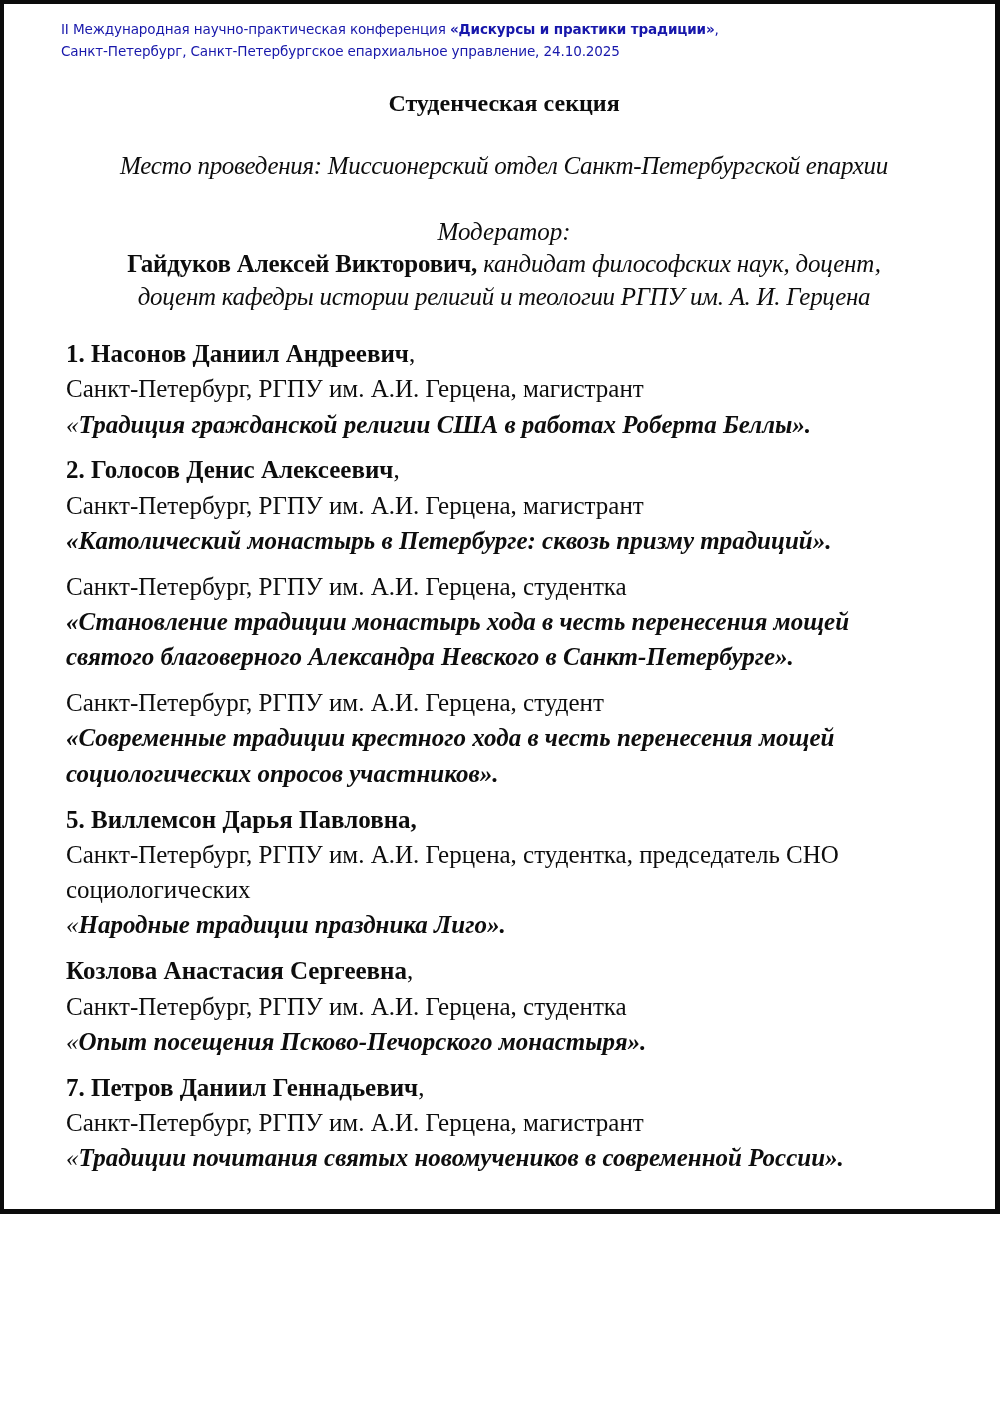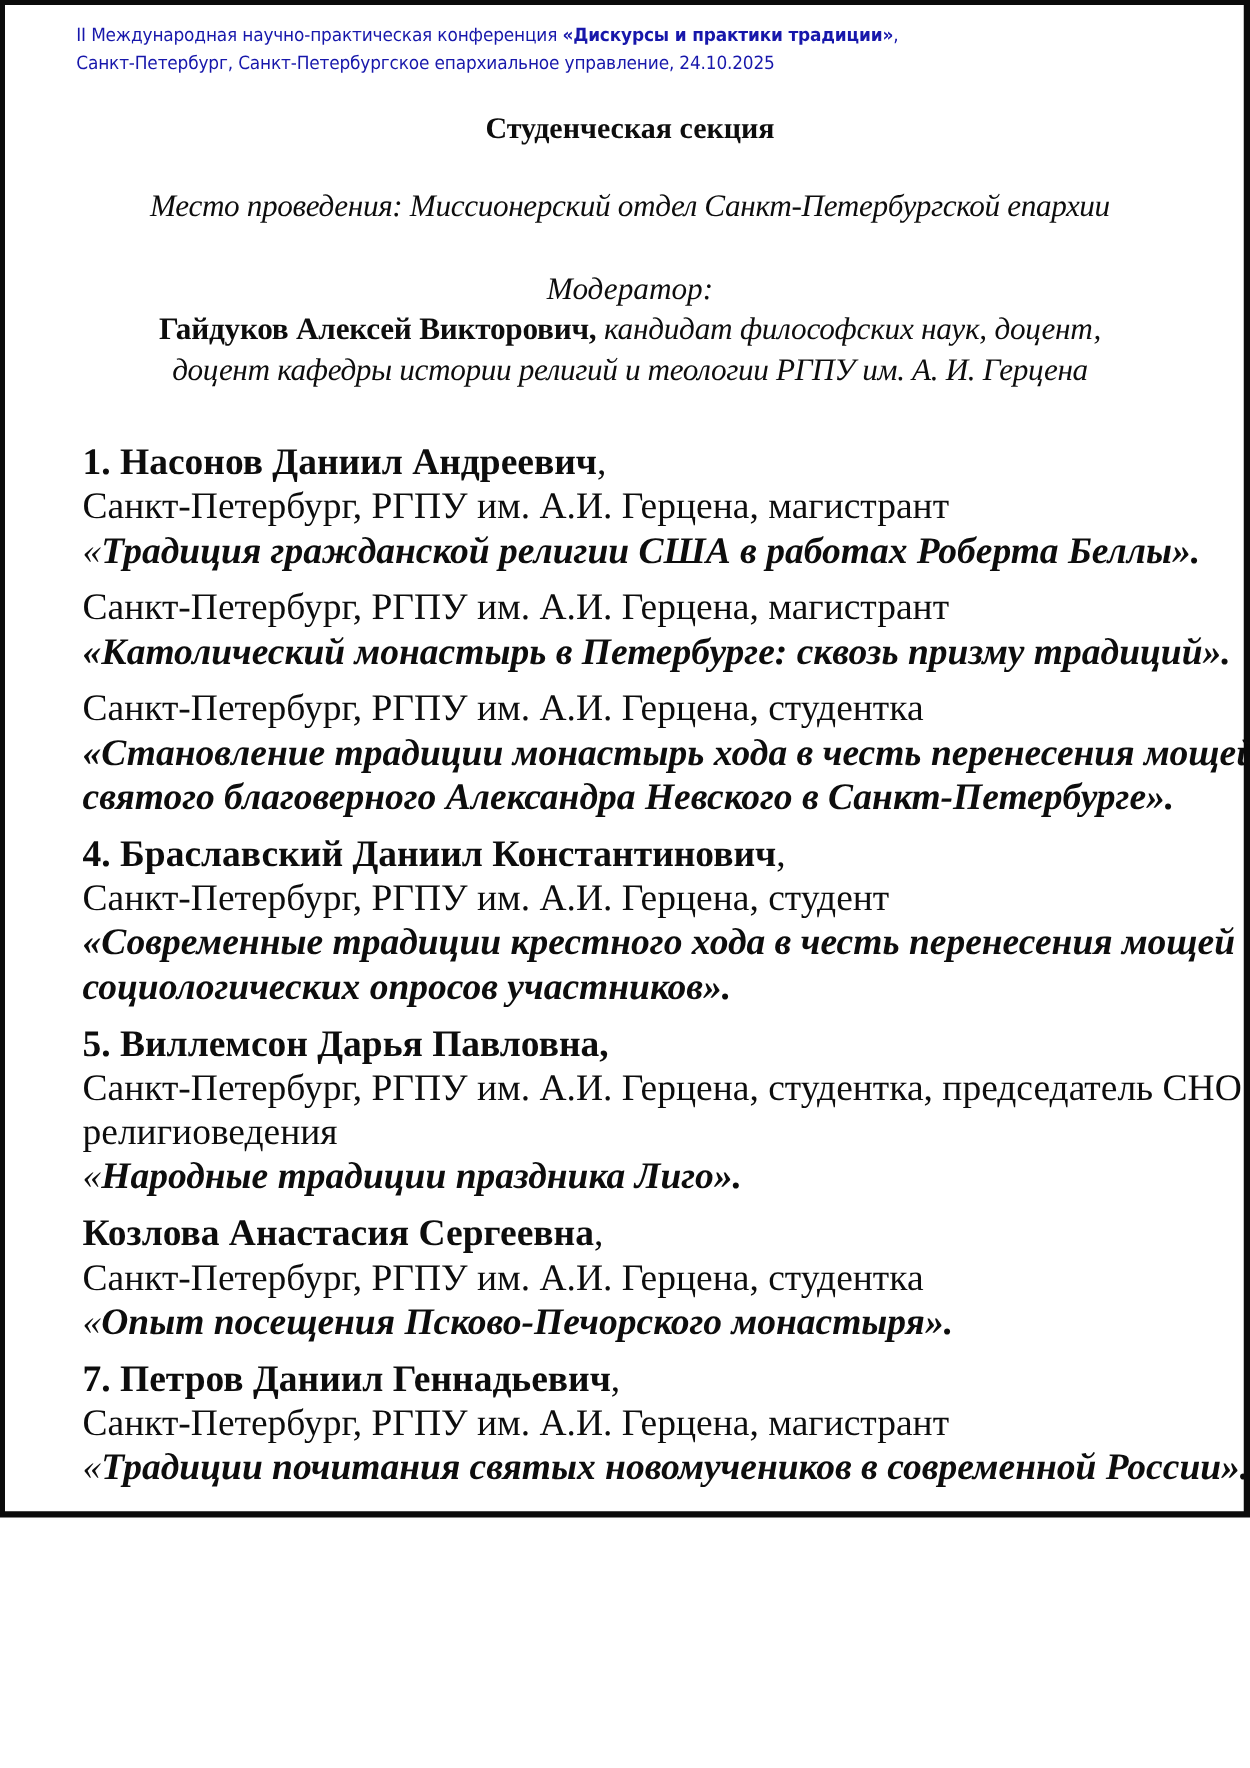--- a/index.html
+++ b/index.html
@@ -33,22 +33,22 @@
   }
   .section-title { top: 86px; font-size: 24px; font-weight: bold; }
   .venue { top: 148px; font-size: 25px; font-style: italic; letter-spacing: -0.3px; }
   .mod-label { top: 214px; font-size: 25px; font-style: italic; }
   .mod-line1 { top: 246px; font-size: 25px; letter-spacing: -0.2px; }
   .mod-line1 .name { font-weight: bold; }
   .mod-line1 .desc { font-style: italic; }
   .mod-line2 { top: 279px; font-size: 25px; font-style: italic; letter-spacing: -0.3px; }
 
   .items {
-    position: absolute; left: 62px; top: 348px; width: 900px;
-    font-size: 30px; line-height: 35.3px;
+    position: absolute; left: 62px; top: 332px; width: 900px;
+    font-size: 25px; line-height: 35.3px;
   }
   .item { margin-bottom: 10.5px; }
   .item .who { font-weight: bold; }
   .item .who-comma { font-weight: normal; }
   .item .who-comma.bold { font-weight: bold; }
   .item .affil { font-weight: normal; }
   .item .topic { font-style: italic; font-weight: bold; }
   .item .q-open { font-weight: normal; font-style: italic; }
   .item .q-open.bold { font-weight: bold; }
   .line { display: block; white-space: nowrap; }
@@ -74,41 +74,41 @@
 
   <div class="items serif">
 
     <div class="item">
       <span class="line"><span class="who">1.</span><span class="who"> </span><span class="who">Насонов Даниил Андреевич</span><span class="who-comma">,</span></span>
       <span class="line affil">Санкт-Петербург, РГПУ им. А.И. Герцена, магистрант</span>
       <span class="line"><span class="q-open">«</span><span class="topic">Традиция гражданской религии США в работах Роберта Беллы».</span></span>
     </div>
 
     <div class="item">
+      <span class="line"><span class="who">2.</span><span class="who"> </span><span class="who">Голосов Денис Алексеевич</span><span class="who-comma">,</span></span>
       <span class="line affil">Санкт-Петербург, РГПУ им. А.И. Герцена, магистрант</span>
       <span class="line"><span class="q-open bold">«</span><span class="topic">Католический монастырь в Петербурге: сквозь призму традиций».</span></span>
     </div>
 
     <div class="item">
       <span class="line affil">Санкт-Петербург, РГПУ им. А.И. Герцена, студентка</span>
       <span class="line"><span class="q-open bold">«</span><span class="topic">Становление традиции монастырь хода в честь перенесения мощей</span></span>
       <span class="line topic">святого благоверного Александра Невского в Санкт-Петербурге».</span>
     </div>
 
     <div class="item">
-      <span class="line"><span class="who">4.</span><span class="who"> </span><span class="who">Браславский Даниил Константинович</span><span class="who-comma">,</span></span>
       <span class="line affil">Санкт-Петербург, РГПУ им. А.И. Герцена, студент</span>
       <span class="line"><span class="q-open bold">«</span><span class="topic">Современные традиции крестного хода в честь перенесения мощей</span></span>
       <span class="line topic">социологических опросов участников».</span>
     </div>
 
     <div class="item">
       <span class="line"><span class="who">5.</span><span class="who"> </span><span class="who">Виллемсон Дарья Павловна</span><span class="who-comma bold">,</span></span>
       <span class="line affil">Санкт-Петербург, РГПУ им. А.И. Герцена, студентка, председатель СНО</span>
-      <span class="line affil">религиоведения</span>
+      <span class="line affil">социологических</span>
       <span class="line"><span class="q-open">«</span><span class="topic">Народные традиции праздника Лиго».</span></span>
     </div>
 
     <div class="item" style="margin-top:2px;">
       <span class="line"><span class="who">Козлова Анастасия Сергеевна</span><span class="who-comma">,</span></span>
       <span class="line affil">Санкт-Петербург, РГПУ им. А.И. Герцена, студентка</span>
       <span class="line"><span class="q-open">«</span><span class="topic">Опыт посещения Псково-Печорского монастыря».</span></span>
     </div>
 
     <div class="item">

